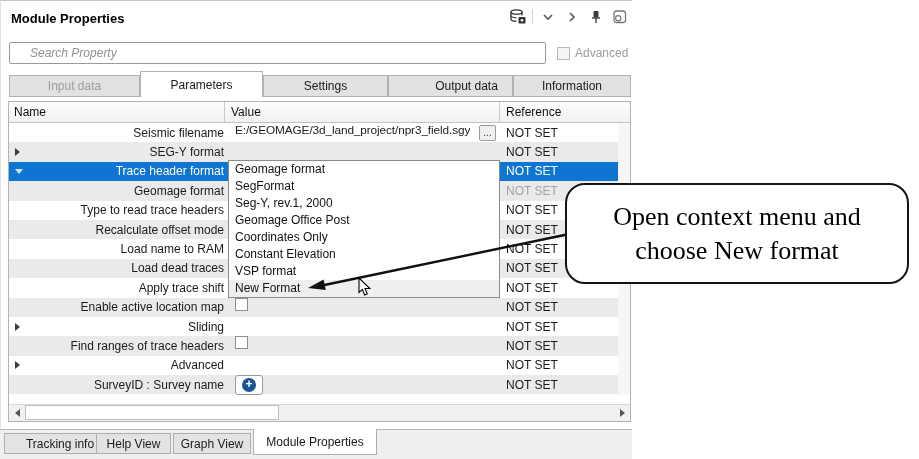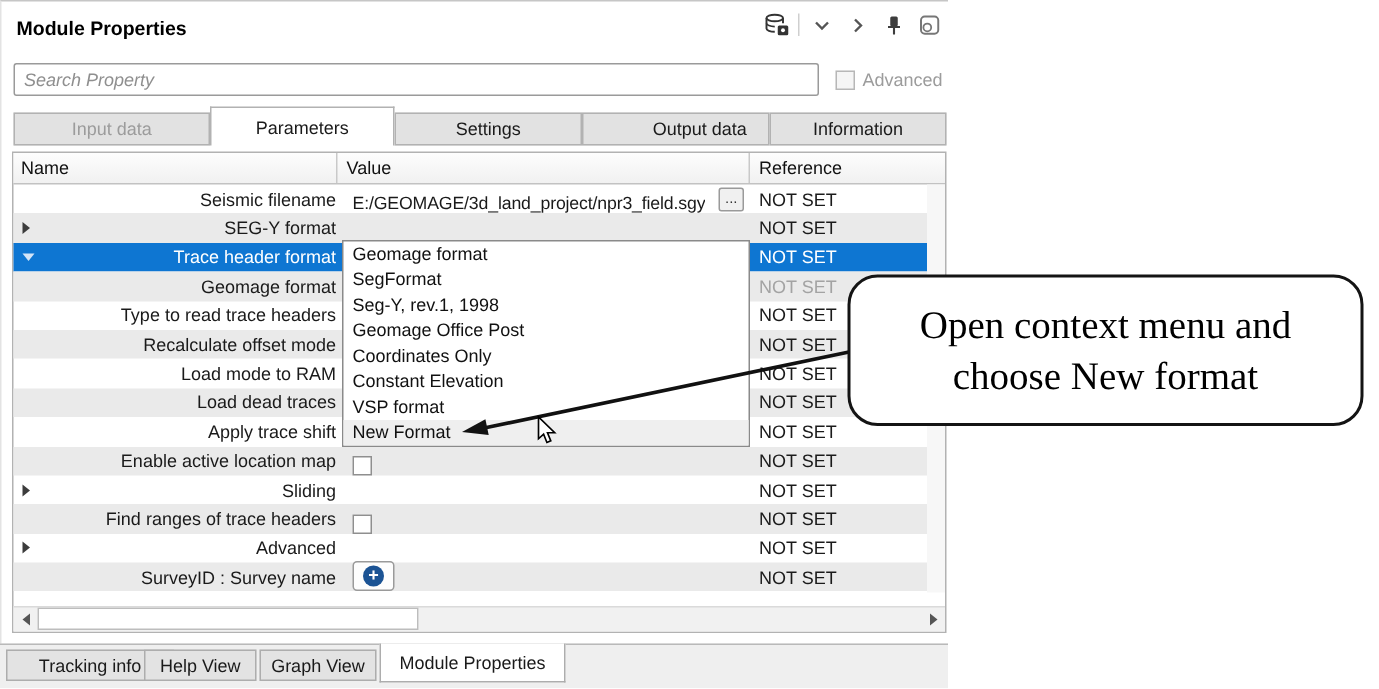--- a/index.html
+++ b/index.html
@@ -6,21 +6,21 @@
   .screen{position:relative;width:919px;height:459px;background:#ffffff;overflow:hidden;
           font-family:"Liberation Sans",sans-serif;font-size:12px;color:#1a1a1a;}
   .panel{position:absolute;left:0;top:0;width:632px;height:430px;background:#fff;
          border-top:1px solid #c6c6c6;border-left:1px solid #e3e3e3;box-sizing:border-box;}
   .title{position:absolute;left:10px;top:10px;font-weight:bold;font-size:13px;color:#000;}
   .toolbar{position:absolute;top:6px;right:3px;display:flex;align-items:center;gap:5px;}
   .tbtn{width:19px;height:19px;display:flex;align-items:center;justify-content:center;}
   .vsep{width:1px;height:15px;background:#cfcfcf;}
   
   .search{position:absolute;left:8px;top:41px;width:537px;height:22px;border:1px solid #9a9a9a;
-          border-radius:2px;box-sizing:border-box;padding:0 6px;color:#444;
+          border-radius:2px;box-sizing:border-box;padding:0 20px;color:#444;
           font-family:"Liberation Sans",sans-serif;font-size:12px;}
   .search::placeholder{color:#8f8f8f;font-style:italic;}
   .advanced{position:absolute;left:556px;top:41px;height:22px;display:flex;align-items:center;gap:5px;color:#9c9c9c;}
   .advanced .cb{width:13px;height:13px;border:1px solid #b7b7b7;background:#f5f5f5;box-sizing:border-box;}
   
   .tabs{position:absolute;left:8px;top:70px;width:622px;height:26px;}
   .tab{position:absolute;top:4px;height:22px;background:#e2e2e2;border:1px solid #b2b2b2;box-sizing:border-box;
        display:flex;align-items:center;justify-content:center;cursor:default;text-align:right;}
   .tab:nth-child(1){left:0;width:131px;}
   .tab:nth-child(2){left:131px;width:123px;}
@@ -38,21 +38,21 @@
   .h-name{left:5px;} .h-value{left:222px;} .h-ref{left:497px;}
   .gdiv{position:absolute;top:0;height:20px;width:1px;background:#c9c9c9;}
   .d1{left:215px;} .d2{left:490px;}
   .rows{position:absolute;left:0;top:21px;width:609px;}
   .trow{position:relative;height:19.4px;}
   .trow.alt{background:#eaeaea;}
   .trow.sel{background:#0e76d2;color:#fff;}
   .cname{position:absolute;left:0;top:0;bottom:0;width:215px;display:flex;align-items:center;
          padding-left:20px;box-sizing:border-box;white-space:nowrap;overflow:hidden;justify-content:flex-end;}
   .cname.ind2{padding-left:48px;}
-  .cval{position:absolute;left:215px;top:0;bottom:0;width:275px;display:flex;align-items:flex-end;
+  .cval{position:absolute;left:215px;top:0;bottom:0;width:275px;display:flex;align-items:flex-start;
         padding-left:11px;box-sizing:border-box;}
   .cref{position:absolute;left:490px;top:0;bottom:0;right:0;display:flex;align-items:center;padding-left:7px;}
   .cref.muted{color:#a3a3a3;}
   .exp{position:absolute;left:6px;top:50%;}
   .exp.collapsed{margin-top:-4px;width:0;height:0;border-left:5px solid #3c3c3c;
                  border-top:4px solid transparent;border-bottom:4px solid transparent;}
   .exp.expanded{margin-top:-2px;width:0;height:0;border-top:5px solid #d3e4f7;
                 border-left:4px solid transparent;border-right:4px solid transparent;}
   .vtext{font-size:11.8px;letter-spacing:-0.1px;white-space:nowrap;overflow:hidden;margin-right:24px;}
   .browse{position:absolute;right:3px;top:1.5px;width:17px;height:16px;border:1px solid #9a9a9a;border-radius:2px;
@@ -204,21 +204,21 @@
           </div>
           <div class="trow alt">
             <div class="cname">
               <div>Recalculate offset mode</div>
             </div>
             <div class="cval"></div>
             <div class="cref">NOT SET</div>
           </div>
           <div class="trow">
             <div class="cname">
-              <div>Load mode to RAM</div>
+              <div>Load name to RAM</div>
             </div>
             <div class="cval"></div>
             <div class="cref">NOT SET</div>
           </div>
           <div class="trow alt">
             <div class="cname">
               <div>Load dead traces</div>
             </div>
             <div class="cval"></div>
             <div class="cref">NOT SET</div>
@@ -286,21 +286,21 @@
             <span class="tri-r"></span>
           </span>
       </div>
     </div>
 
   </div>
 
   <div class="dropdown">
       <div class="ditem">Geomage format</div>
       <div class="ditem">SegFormat</div>
-      <div class="ditem">Seg-Y, rev.1, 1998</div>
+      <div class="ditem">Seg-Y, rev.1, 2000</div>
       <div class="ditem">Geomage Office Post</div>
       <div class="ditem">Coordinates Only</div>
       <div class="ditem">Constant Elevation</div>
       <div class="ditem">VSP format</div>
       <div class="ditem hl">New Format</div>
     </div>
 
   <svg class="overlay" viewBox="0 0 919 459">
     <line x1="574" y1="233" x2="322" y2="285.5" stroke="#111" stroke-width="2.4"></line>
     <polygon points="308,288 323.6,279.5 325.8,290" fill="#111"></polygon>

